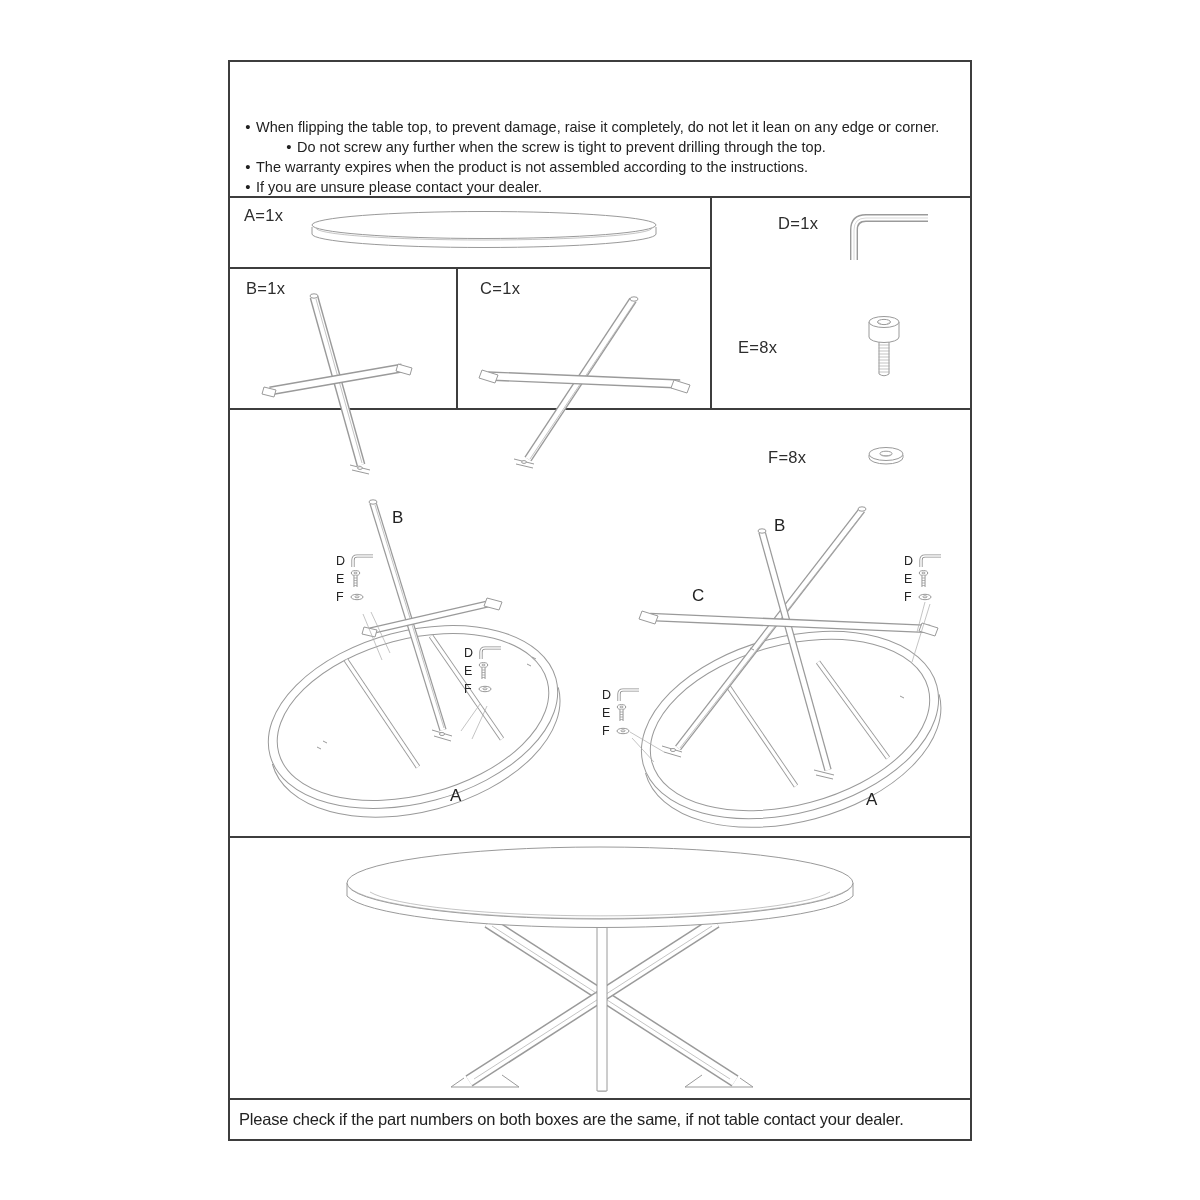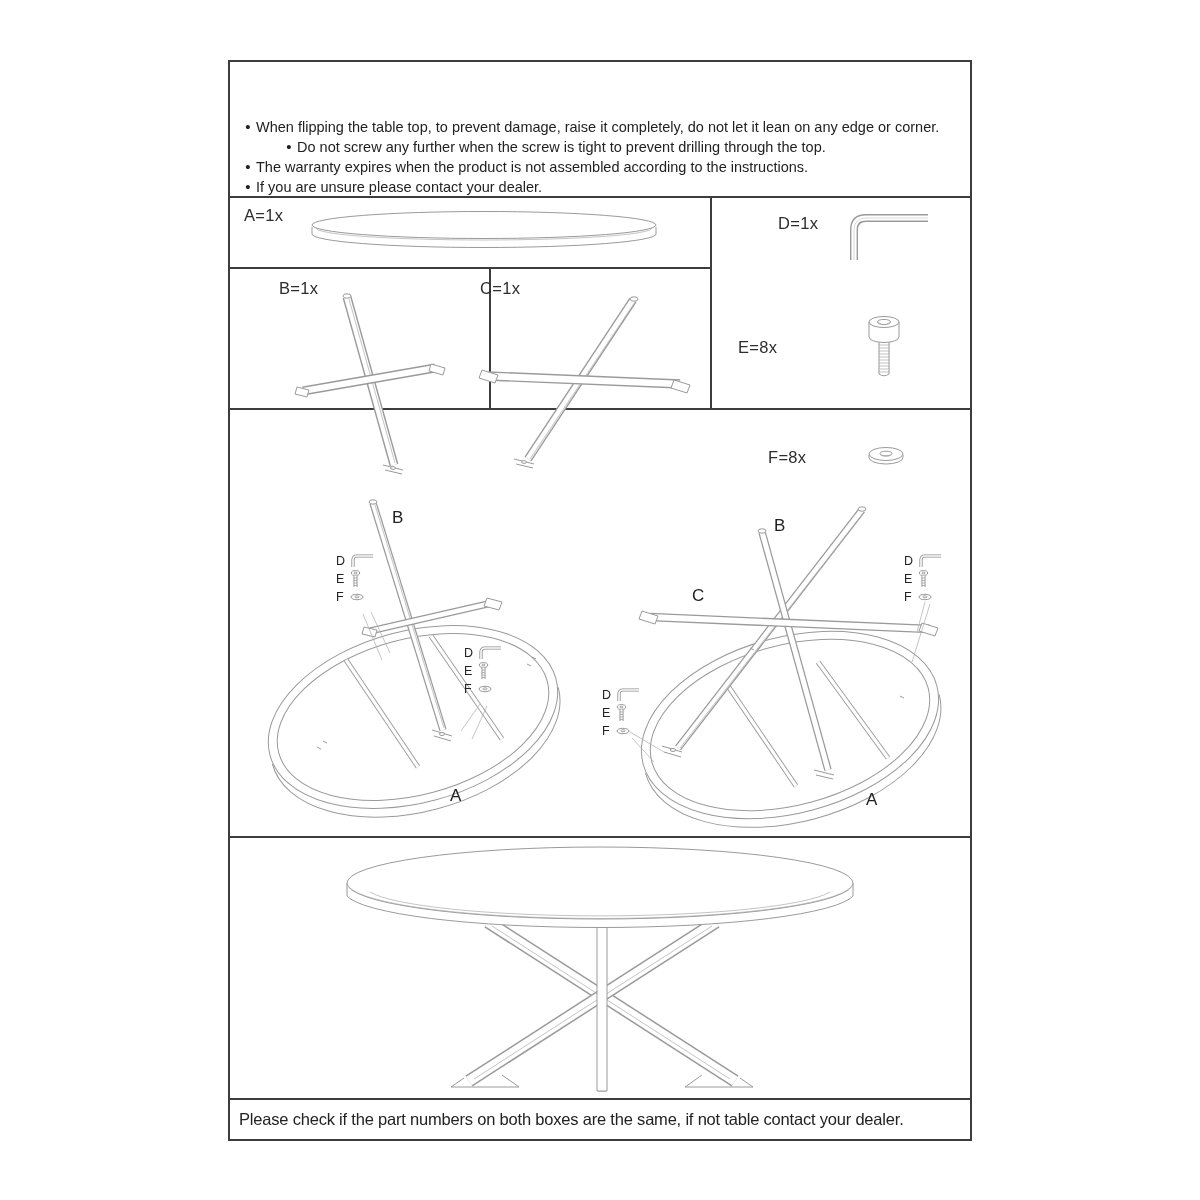--- a/index.html
+++ b/index.html
@@ -14,21 +14,21 @@
   .logo-tm{position:absolute;left:122px;top:4px;width:3px;height:3px;background:#555;}
   .title{left:0;top:4px;width:100%;text-align:center;font-size:31px;font-weight:400;color:#2d2d2d;letter-spacing:0.2px;}
   
   .notes{left:0;top:50px;width:100%;height:84px;}
   .note-row{position:absolute;left:10px;right:6px;height:20px;font-size:14.5px;line-height:20px;color:#222;}
   .note-row .bullet{display:inline-block;width:16px;text-align:center;font-size:15px;vertical-align:top;}
   
   .parts{left:0;top:134px;width:100%;height:214px;border-top:2px solid #3d3d3d;border-bottom:2px solid #3d3d3d;box-sizing:border-box;}
   .col-right{position:absolute;left:480px;top:0;bottom:0;width:260px;border-left:2px solid #3d3d3d;}
   .row-a{position:absolute;left:0;top:0;width:480px;height:71px;border-bottom:2px solid #3d3d3d;box-sizing:border-box;}
-  .cell-b{position:absolute;left:0;top:71px;width:228px;bottom:0;border-right:2px solid #3d3d3d;box-sizing:border-box;margin-left:33px;}
+  .cell-b{position:absolute;left:0;top:71px;width:228px;bottom:0;border-right:2px solid #3d3d3d;box-sizing:border-box;}
   .cell-c{position:absolute;left:228px;top:71px;width:252px;bottom:0;}
   .part-label{font-size:16.5px;color:#2d2d2d;letter-spacing:0.3px;}
   
   .assembly{left:0;top:428px;width:100%;height:348px;border-bottom:2px solid #3d3d3d;box-sizing:border-box;}
   .diag{position:absolute;top:0;height:346px;}
   .diag1{left:0;width:370px;}
   .diag2{left:370px;width:372px;}
   .dlabel{position:absolute;font-size:17px;color:#222;}
   .def-group{position:absolute;}
   .def-row{display:flex;align-items:center;height:18px;}

